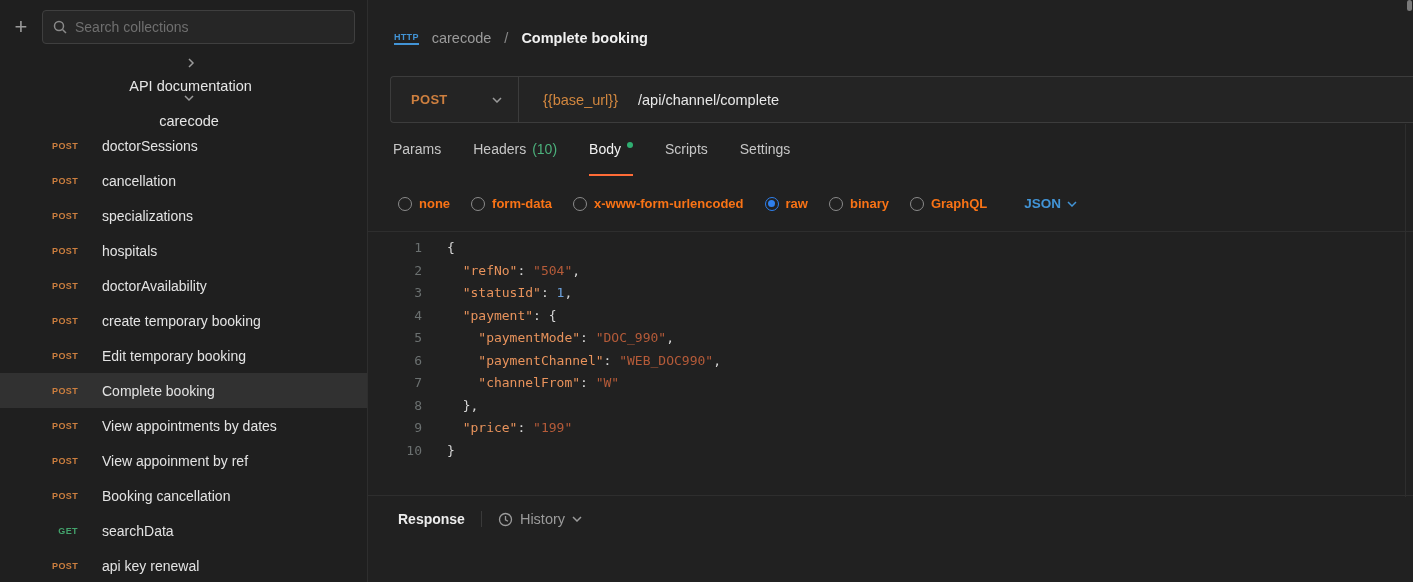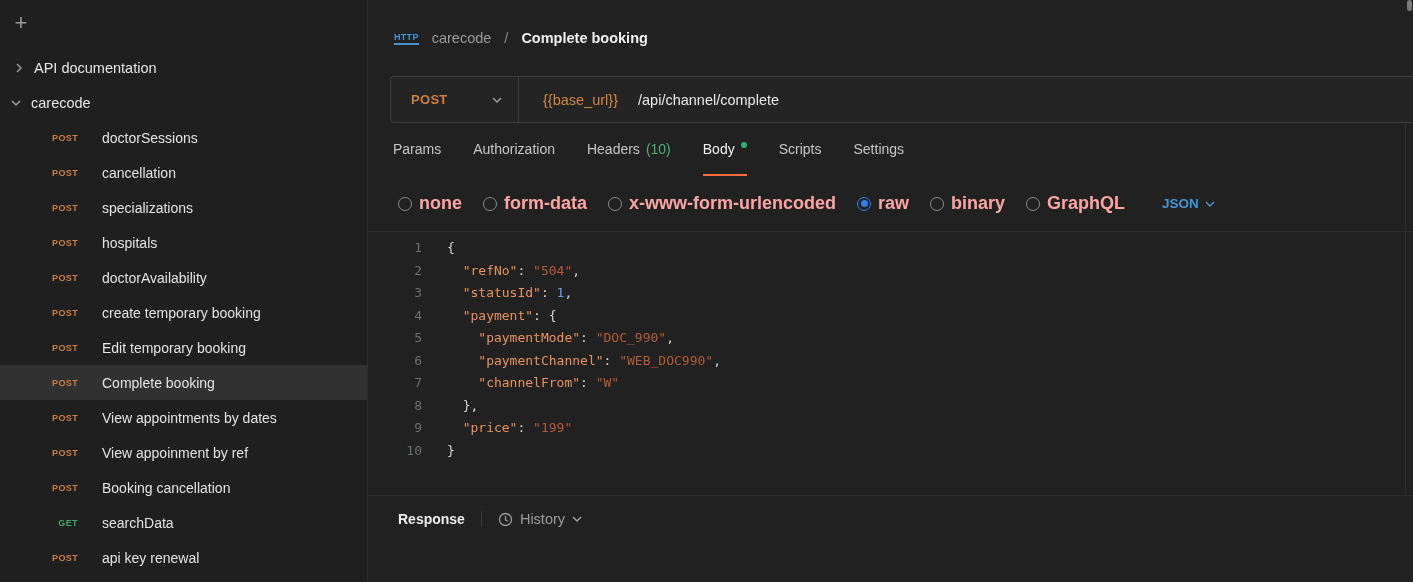--- a/index.html
+++ b/index.html
@@ -15,21 +15,21 @@
 
   
   .sidebar{width:368px; min-width:368px; background:#1f1f1f; border-right:1px solid #2e2e2e; overflow:hidden;}
   .sidebar-top{display:flex; align-items:center; padding:10px 12px 6px 8px; gap:8px;}
   .add-btn{background:none; border:none; color:#9a9a9a; font-size:22px; font-weight:300; width:26px; height:26px; line-height:24px; cursor:pointer; font-family:inherit;}
   .search-box{flex:1; height:34px; border:1px solid #3f3f3f; border-radius:4px; background:#262626; display:flex; align-items:center; padding:0 10px; gap:8px;}
   .search-box svg{flex:none; stroke:#8a8a8a;}
   .search-box input{flex:1; background:transparent; border:none; outline:none; color:#dddddd; font-size:14px; font-family:inherit;}
   .search-box input::placeholder{color:#6f6f6f;}
   .tree{margin-top:8px;}
-  .tree-folder{height:35px; display:flex; align-items:center; gap:10px; padding-left:14px; cursor:pointer;}
+  .tree-folder{height:35px; display:flex; align-items:center; gap:10px; padding-left:14px; cursor:pointer;flex-direction:column;}
   .tree-folder .chev{display:flex; color:#9a9a9a;}
   .tree-folder .folder-label{font-size:14.5px; color:#e6e6e6;}
   .req-row{height:35px; display:flex; align-items:center; padding-left:52px; cursor:pointer;}
   .req-row.selected{background:#313131;}
   .method{display:inline-block; width:26px; text-align:right; font-size:9px; font-weight:700; letter-spacing:.4px; flex:none;}
   .m-post{color:var(--method-post);}
   .m-get{color:var(--method-get);}
   .req-label{font-size:14px; color:#e3e3e3; margin-left:24px; white-space:nowrap;}
 
   
@@ -52,21 +52,21 @@
   .tab{display:flex; align-items:center; gap:6px; font-size:14px; color:#c6c6c6; border-bottom:2px solid transparent; cursor:pointer; white-space:nowrap;}
   .tab.active{color:#f2f2f2; border-bottom-color:var(--accent-orange);}
   .tab .count{color:var(--count-green);}
   .tab .dot{width:6px; height:6px; border-radius:50%; background:var(--dot-green); margin-top:-8px;}
 
   .body-type-row{height:56px; display:flex; align-items:center; padding-left:30px; gap:21px; border-bottom:1px solid #2e2e2e;}
   .radio-opt{display:flex; align-items:center; gap:7px; cursor:pointer;}
   .radio{width:14px; height:14px; border-radius:50%; border:1.5px solid #8a8a8a; flex:none; position:relative;}
   .radio.sel{border-color:var(--radio-blue);}
   .radio.sel::after{content:""; position:absolute; left:2.5px; top:2.5px; width:7px; height:7px; border-radius:50%; background:var(--radio-blue);}
-  .radio-label{font-size:18px; color:#fca5a5; font-weight:600; white-space:nowrap;}
+  .radio-label{font-size:13px; color:#f97316; font-weight:600; white-space:nowrap;}
   .lang-select{display:flex; align-items:center; gap:6px; margin-left:16px; color:var(--link-blue); font-size:13.5px; font-weight:700; cursor:pointer;}
 
   .editor{height:264px; padding-top:5px; font-family:"DejaVu Sans Mono",monospace; font-size:13px; line-height:22.5px; border-bottom:1px solid #2e2e2e; cursor:text; overflow:hidden;}
   .code-line{display:flex;}
   .ln{display:inline-block; width:54px; text-align:right; color:#6b7070; flex:none; user-select:none;}
   .code{padding-left:25px; white-space:pre;}
   .tk-p{color:var(--code-punct);}
   .tk-k{color:var(--code-key);}
   .tk-s{color:var(--code-string);}
   .tk-n{color:var(--code-number);}
@@ -81,20 +81,29 @@
   .scroll-thumb{position:absolute; right:1px; top:0; width:5px; height:11px; background:#7a7a7a; border-radius:3px;}
 </style>
 </head>
 <body>
 
 <div class="app">
 
   <aside class="sidebar">
     <div class="sidebar-top">
       <button class="add-btn">+</button>
+      <div class="search-box">
+        <span style="display:flex;">
+          <svg width="14" height="14" viewBox="0 0 14 14" fill="none" stroke-width="1.5">
+              <circle cx="6" cy="6" r="4.5"></circle>
+              <line x1="9.5" y1="9.5" x2="13" y2="13"></line>
+            </svg>
+        </span>
+        <input placeholder="Search collections" style="">
+      </div>
     </div>
 
     <div class="tree">
       <div class="tree-folder">
         <span class="chev">
           <svg width="10" height="10" viewBox="0 0 10 10" fill="none" stroke="currentColor" stroke-width="1.5">
               <path d="M3 1l4 4-4 4"></path>
             </svg>
         </span>
         <span class="folder-label">API documentation</span>
@@ -185,23 +194,20 @@
         <span class="url-var">{{base_url}}</span>
         <span class="url-path">/api/channel/complete</span>
       </div>
     </div>
 
     <div class="tabs">
       <div class="tab">
           <span>Params</span>
         </div>
       <div class="tab">
-          <span>Authorization</span>
-        </div>
-      <div class="tab">
           <span>Headers</span>
           <span class="count">(10)</span>
         </div>
       <div class="tab active">
           <span>Body</span>
           <span class="dot"></span>
         </div>
       <div class="tab">
           <span>Scripts</span>
         </div>

